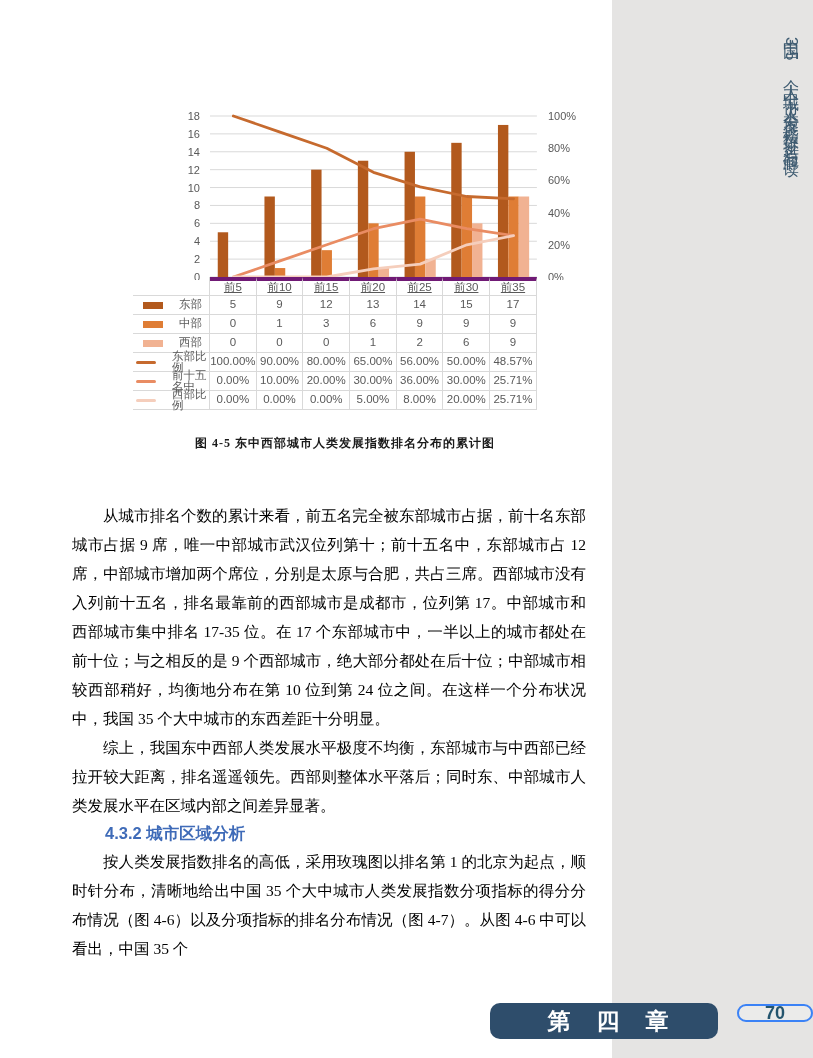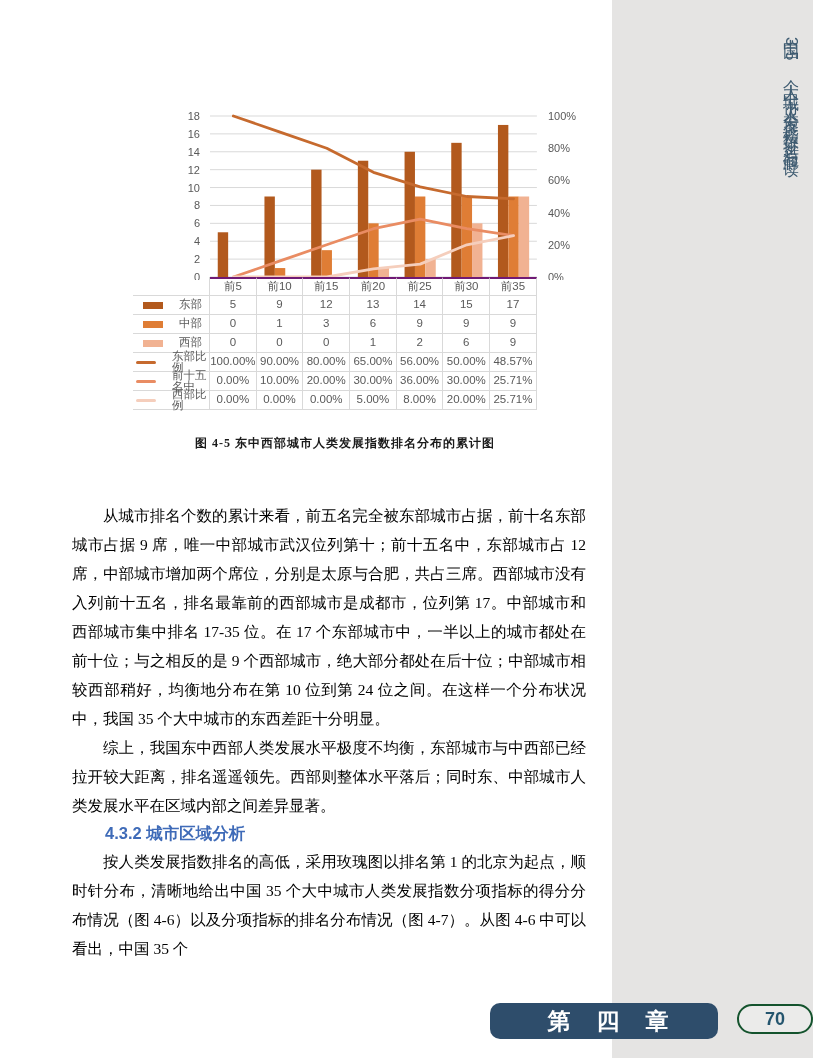--- a/index.html
+++ b/index.html
@@ -23,21 +23,21 @@
     position:absolute;left:0;top:169px;
     display:grid;grid-template-columns:77px repeat(7,46.7px);
     font-family:"Liberation Sans", sans-serif;font-size:11.5px;color:#595959;
   }
   .trow{display:contents;}
   .cell{
     height:19px;box-sizing:border-box;
     border-right:1px solid #D9D9D9;border-bottom:1px solid #D9D9D9;
     display:flex;align-items:center;justify-content:center;line-height:1;
   }
-  .cell.head{border-top:2px solid #701a75;}
+  .cell.head{border-top:4px solid #701a75;text-decoration:underline;}
   .cell.corner{border-top:none;border-bottom:1px solid #D9D9D9;}
   .cell.legend{justify-content:center;padding-left:3px;gap:12px;}
   .sw-bar{width:20px;height:7px;margin-right:4px;flex:0 0 auto;}
   .sw-line{width:20px;height:3px;margin-right:4px;border-radius:2px;flex:0 0 auto;}
   .caption{
     position:absolute;left:0;top:327px;width:424px;text-align:center;
     font-weight:bold;font-size:12px;color:#1a1a1a;
     font-family:"Liberation Serif", serif;letter-spacing:1px;
   }
   .bodytext{
@@ -51,22 +51,22 @@
     font-size:16.5px;line-height:27px;color:#3F6BB8;text-align:left;
   }
   .chapter-badge{
     position:absolute;left:490px;top:1003px;width:228px;height:36px;
     background:#2E4D6B;border-radius:10px;box-sizing:border-box;
     display:flex;align-items:center;justify-content:center;
     font-family:"Liberation Sans", sans-serif;font-weight:bold;
     color:#ffffff;font-size:23px;letter-spacing:26px;padding-left:34px;
   }
   .page-pill{
-    position:absolute;left:737px;top:1004px;width:76px;height:30px;
-    background:#EBEBEA;border:2px solid #14532d;border-radius:18px;
+    position:absolute;left:737px;top:1004px;width:76px;height:18px;
+    background:#EBEBEA;border:2px solid #3b82f6;border-radius:18px;
     box-sizing:border-box;display:flex;align-items:center;justify-content:center;
     font-family:"Liberation Sans", sans-serif;font-weight:bold;
     font-size:18px;color:#24556E;
   }
 </style>
 </head>
 <body>
 
 <div class="sidebar">
   <div class="sidebar-title">中国35个大中城市人类发展指数排名与解读</div>

